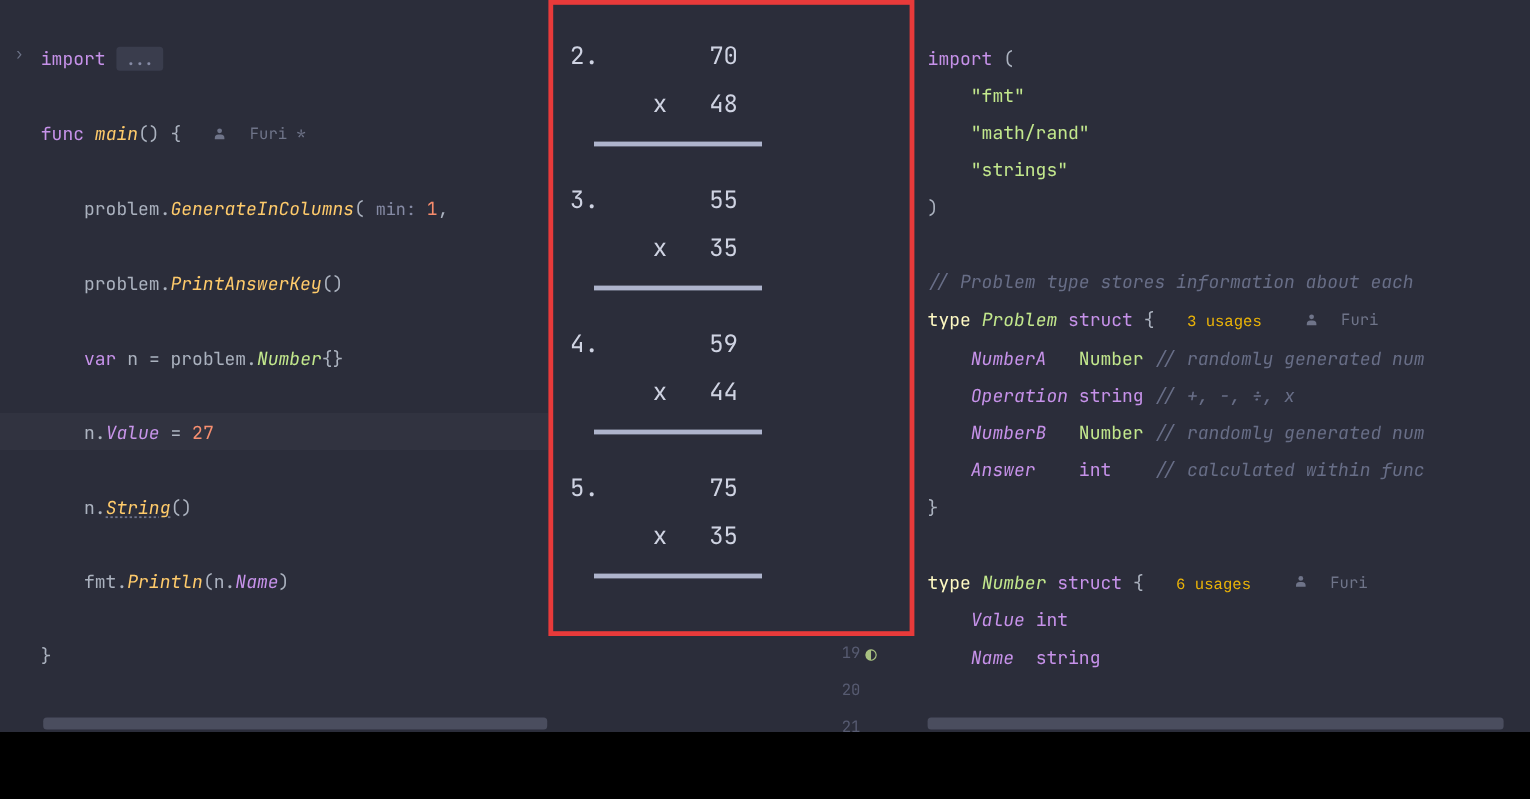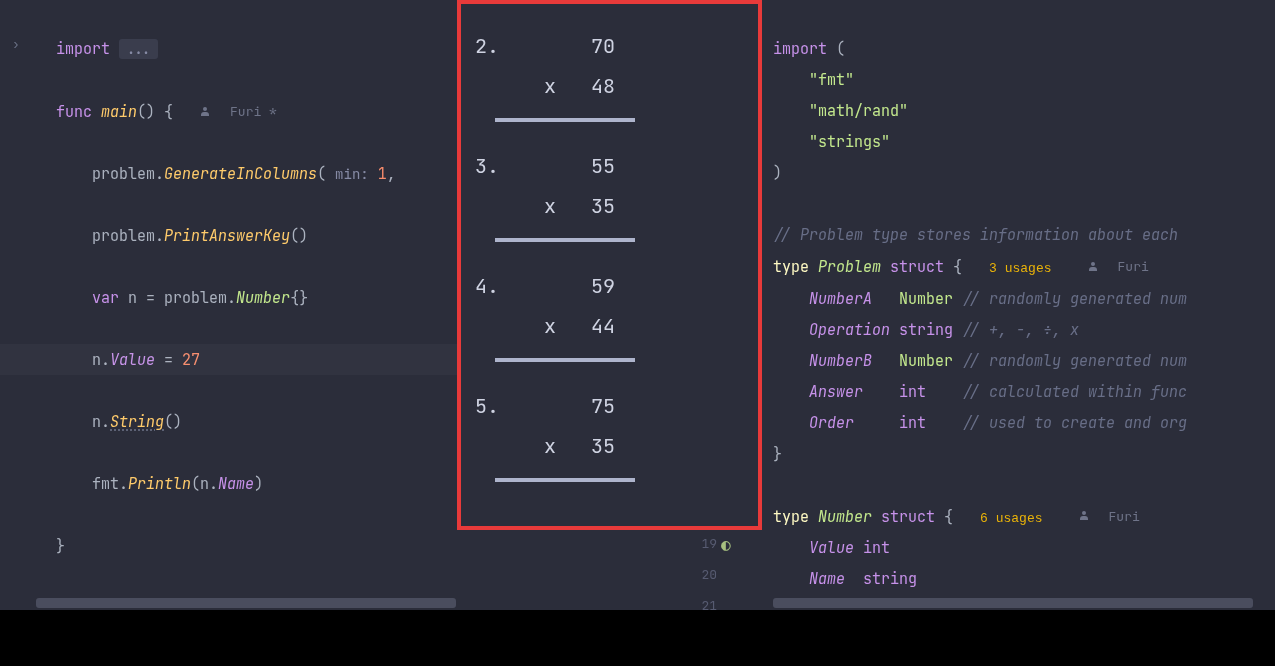--- a/index.html
+++ b/index.html
@@ -30,21 +30,20 @@
     left: 12px;
     top: 36px;
     color: #6b7186;
     font-size: 13px;
   }
   .code-line {
     white-space: pre;
     line-height: 31px;
     padding-left: 34px;
     font-size: 15px;
-    margin-left: 22px;
   }
   .kw { color: #c792ea; }
   .fn-name { color: #ffcb6b; font-style: italic; }
   .method { color: #ffcb6b; font-style: italic; }
   .type-name { color: #c3e88d; font-style: italic; }
   .param-hint {
     color: #868ba5;
     font-style: normal;
     font-size: 14px;
   }
@@ -268,21 +267,20 @@
       <div class="r-line">    <span class="string-lit">"math/rand"</span></div>
       <div class="r-line">    <span class="string-lit">"strings"</span></div>
       <div class="r-line">)</div>
       <div class="r-line"> </div>
       <div class="r-line"><span class="comment">// Problem type stores information about each </span></div>
       <div class="r-line"><span class="type-kw">type</span> <span class="struct-name">Problem</span> <span class="struct-kw">struct</span> {   <span class="usages-hint">3 usages</span>    <span class="author-hint"><span class="person-icon"></span><span>Furi</span></span></div>
       <div class="r-line">    <span class="field-name">NumberA</span>   <span class="field-type">Number</span> <span class="comment">// randomly generated num</span></div>
       <div class="r-line">    <span class="field-name">Operation</span> <span class="prim-type">string</span> <span class="comment">// +, -, ÷, x</span></div>
       <div class="r-line">    <span class="field-name">NumberB</span>   <span class="field-type">Number</span> <span class="comment">// randomly generated num</span></div>
       <div class="r-line">    <span class="field-name">Answer</span>    <span class="prim-type">int</span>    <span class="comment">// calculated within func</span></div>
-      <div class="r-line">    <span class="field-name">Order</span>     <span class="prim-type">int</span>    <span class="comment">// used to create and org</span></div>
       <div class="r-line">}</div>
       <div class="r-line"> </div>
       <div class="r-line"><span class="type-kw">type</span> <span class="struct-name">Number</span> <span class="struct-kw">struct</span> {   <span class="usages-hint">6 usages</span>    <span class="author-hint"><span class="person-icon"></span><span>Furi</span></span></div>
       <div class="r-line">    <span class="field-name">Value</span> <span class="prim-type">int</span></div>
       <div class="r-line">    <span class="field-name">Name</span>  <span class="prim-type">string</span></div>
     </div>
     <div class="right-scroll"></div>
   </div>
 
 </div>

